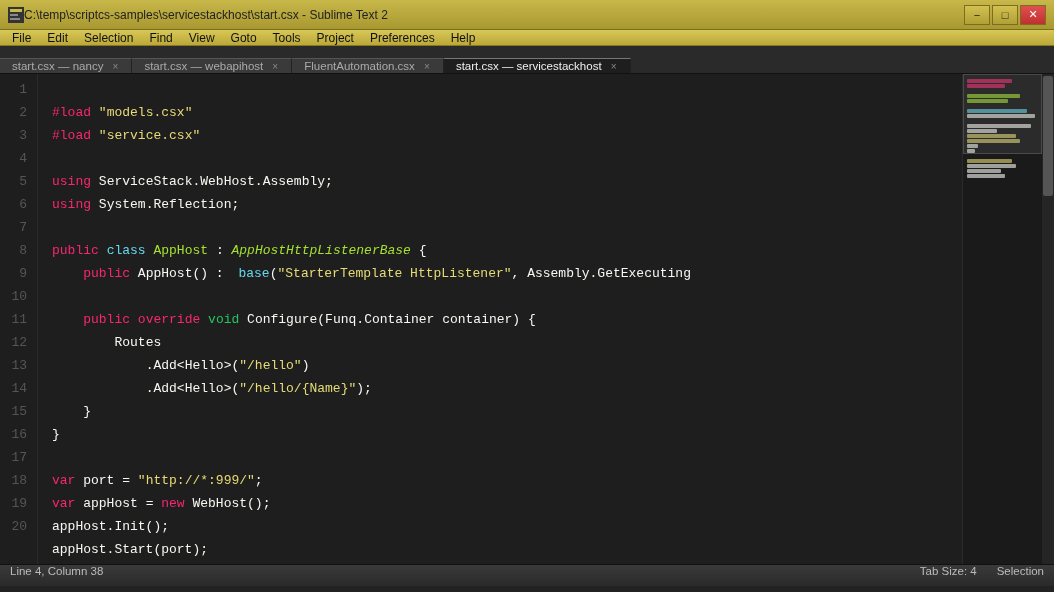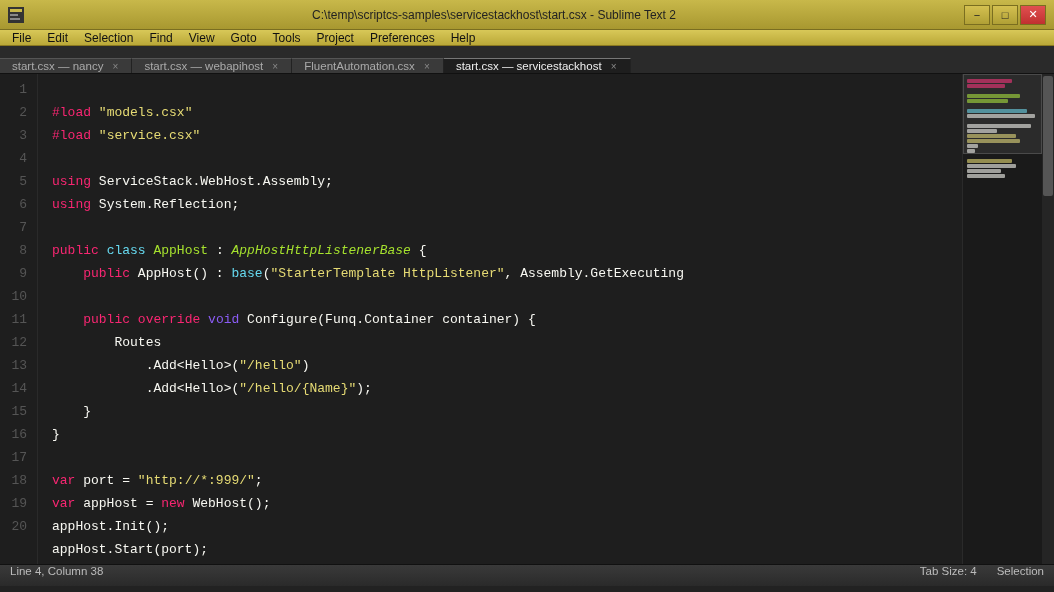--- a/index.html
+++ b/index.html
@@ -8,21 +8,21 @@
     
     #titlebar {
       background: linear-gradient(to bottom, #c8b84a, #a89830);
       height: 30px;
       display: flex;
       align-items: center;
       justify-content: space-between;
       padding: 0 8px;
       border-bottom: 1px solid #7a6e20;
     }
-    #titlebar-title { flex: 1; text-align: center; font-size: 12px; color: #222; font-family: 'Segoe UI', Arial, sans-serif; font-weight: normal; }
+    #titlebar-title { flex: 1; font-size: 12px; color: #222; font-family: 'Segoe UI', Arial, sans-serif; font-weight: normal; }
     #titlebar-controls { display: flex; gap: 2px; }
     .title-btn {
       width: 26px; height: 20px; display: flex; align-items: center; justify-content: center;
       font-size: 11px; cursor: pointer; color: #222; font-family: Arial;
       background: linear-gradient(to bottom, #d4c050, #b0a035);
       border: 1px solid #7a6e20;
     }
     .title-btn.close { background: linear-gradient(to bottom, #e05050, #c03030); color: #fff; }
 
     
@@ -145,23 +145,23 @@
       border-top: 1px solid #111;
     }
 
     
     .kw-load { color: #f92672; }
     .str { color: #e6db74; }
     .kw-using { color: #f92672; }
     .kw-public { color: #f92672; }
     .kw-class { color: #66d9ef; }
     .classname { color: #a6e22e; }
-    .kw-base { color: #66d9ef; }
+    .kw-base { color: #66d9ef; margin-left: 7px; }
     .kw-override { color: #f92672; }
-    .kw-void { color: #8b5cf6; }
+    .kw-void { color: #22c55e; }
     .kw-var { color: #f92672; }
     .kw-new { color: #f92672; }
     .normal { color: #f8f8f2; }
     .inh { color: #a6e22e; font-style: italic; }
   </style>
 </head>
 <body>
 
 <div id="titlebar">
   <div style="width:16px;height:16px;">

